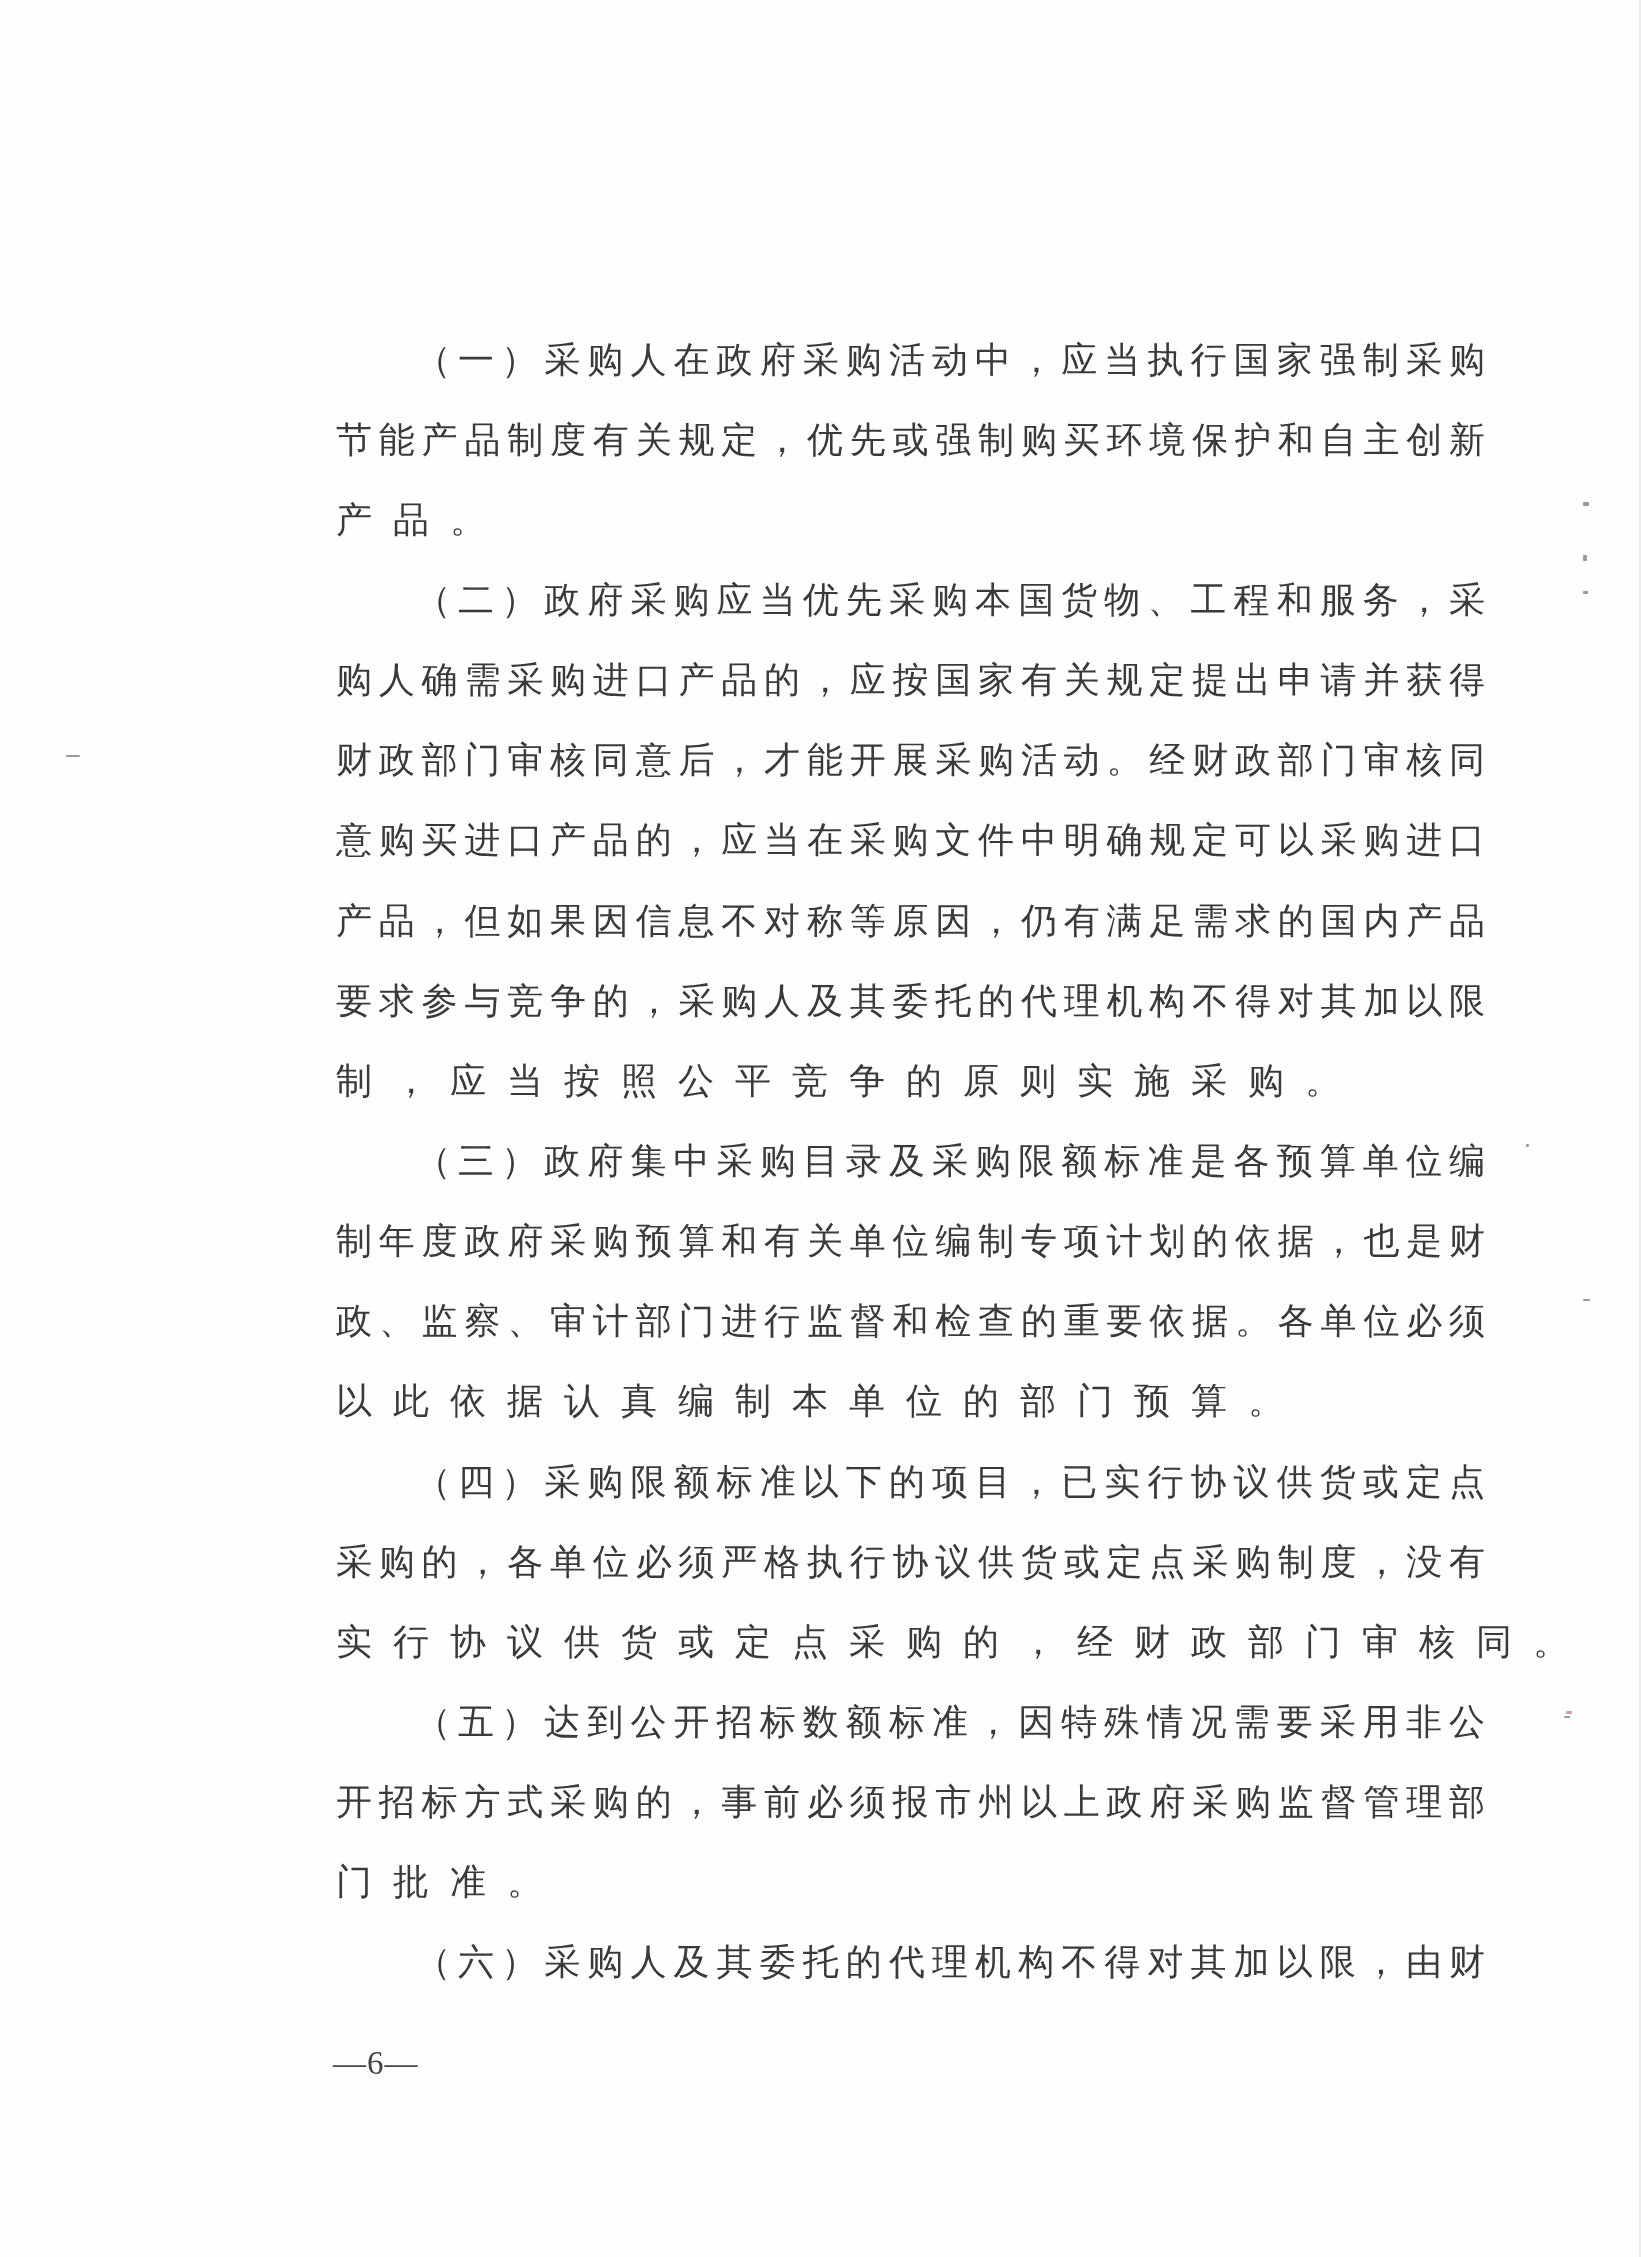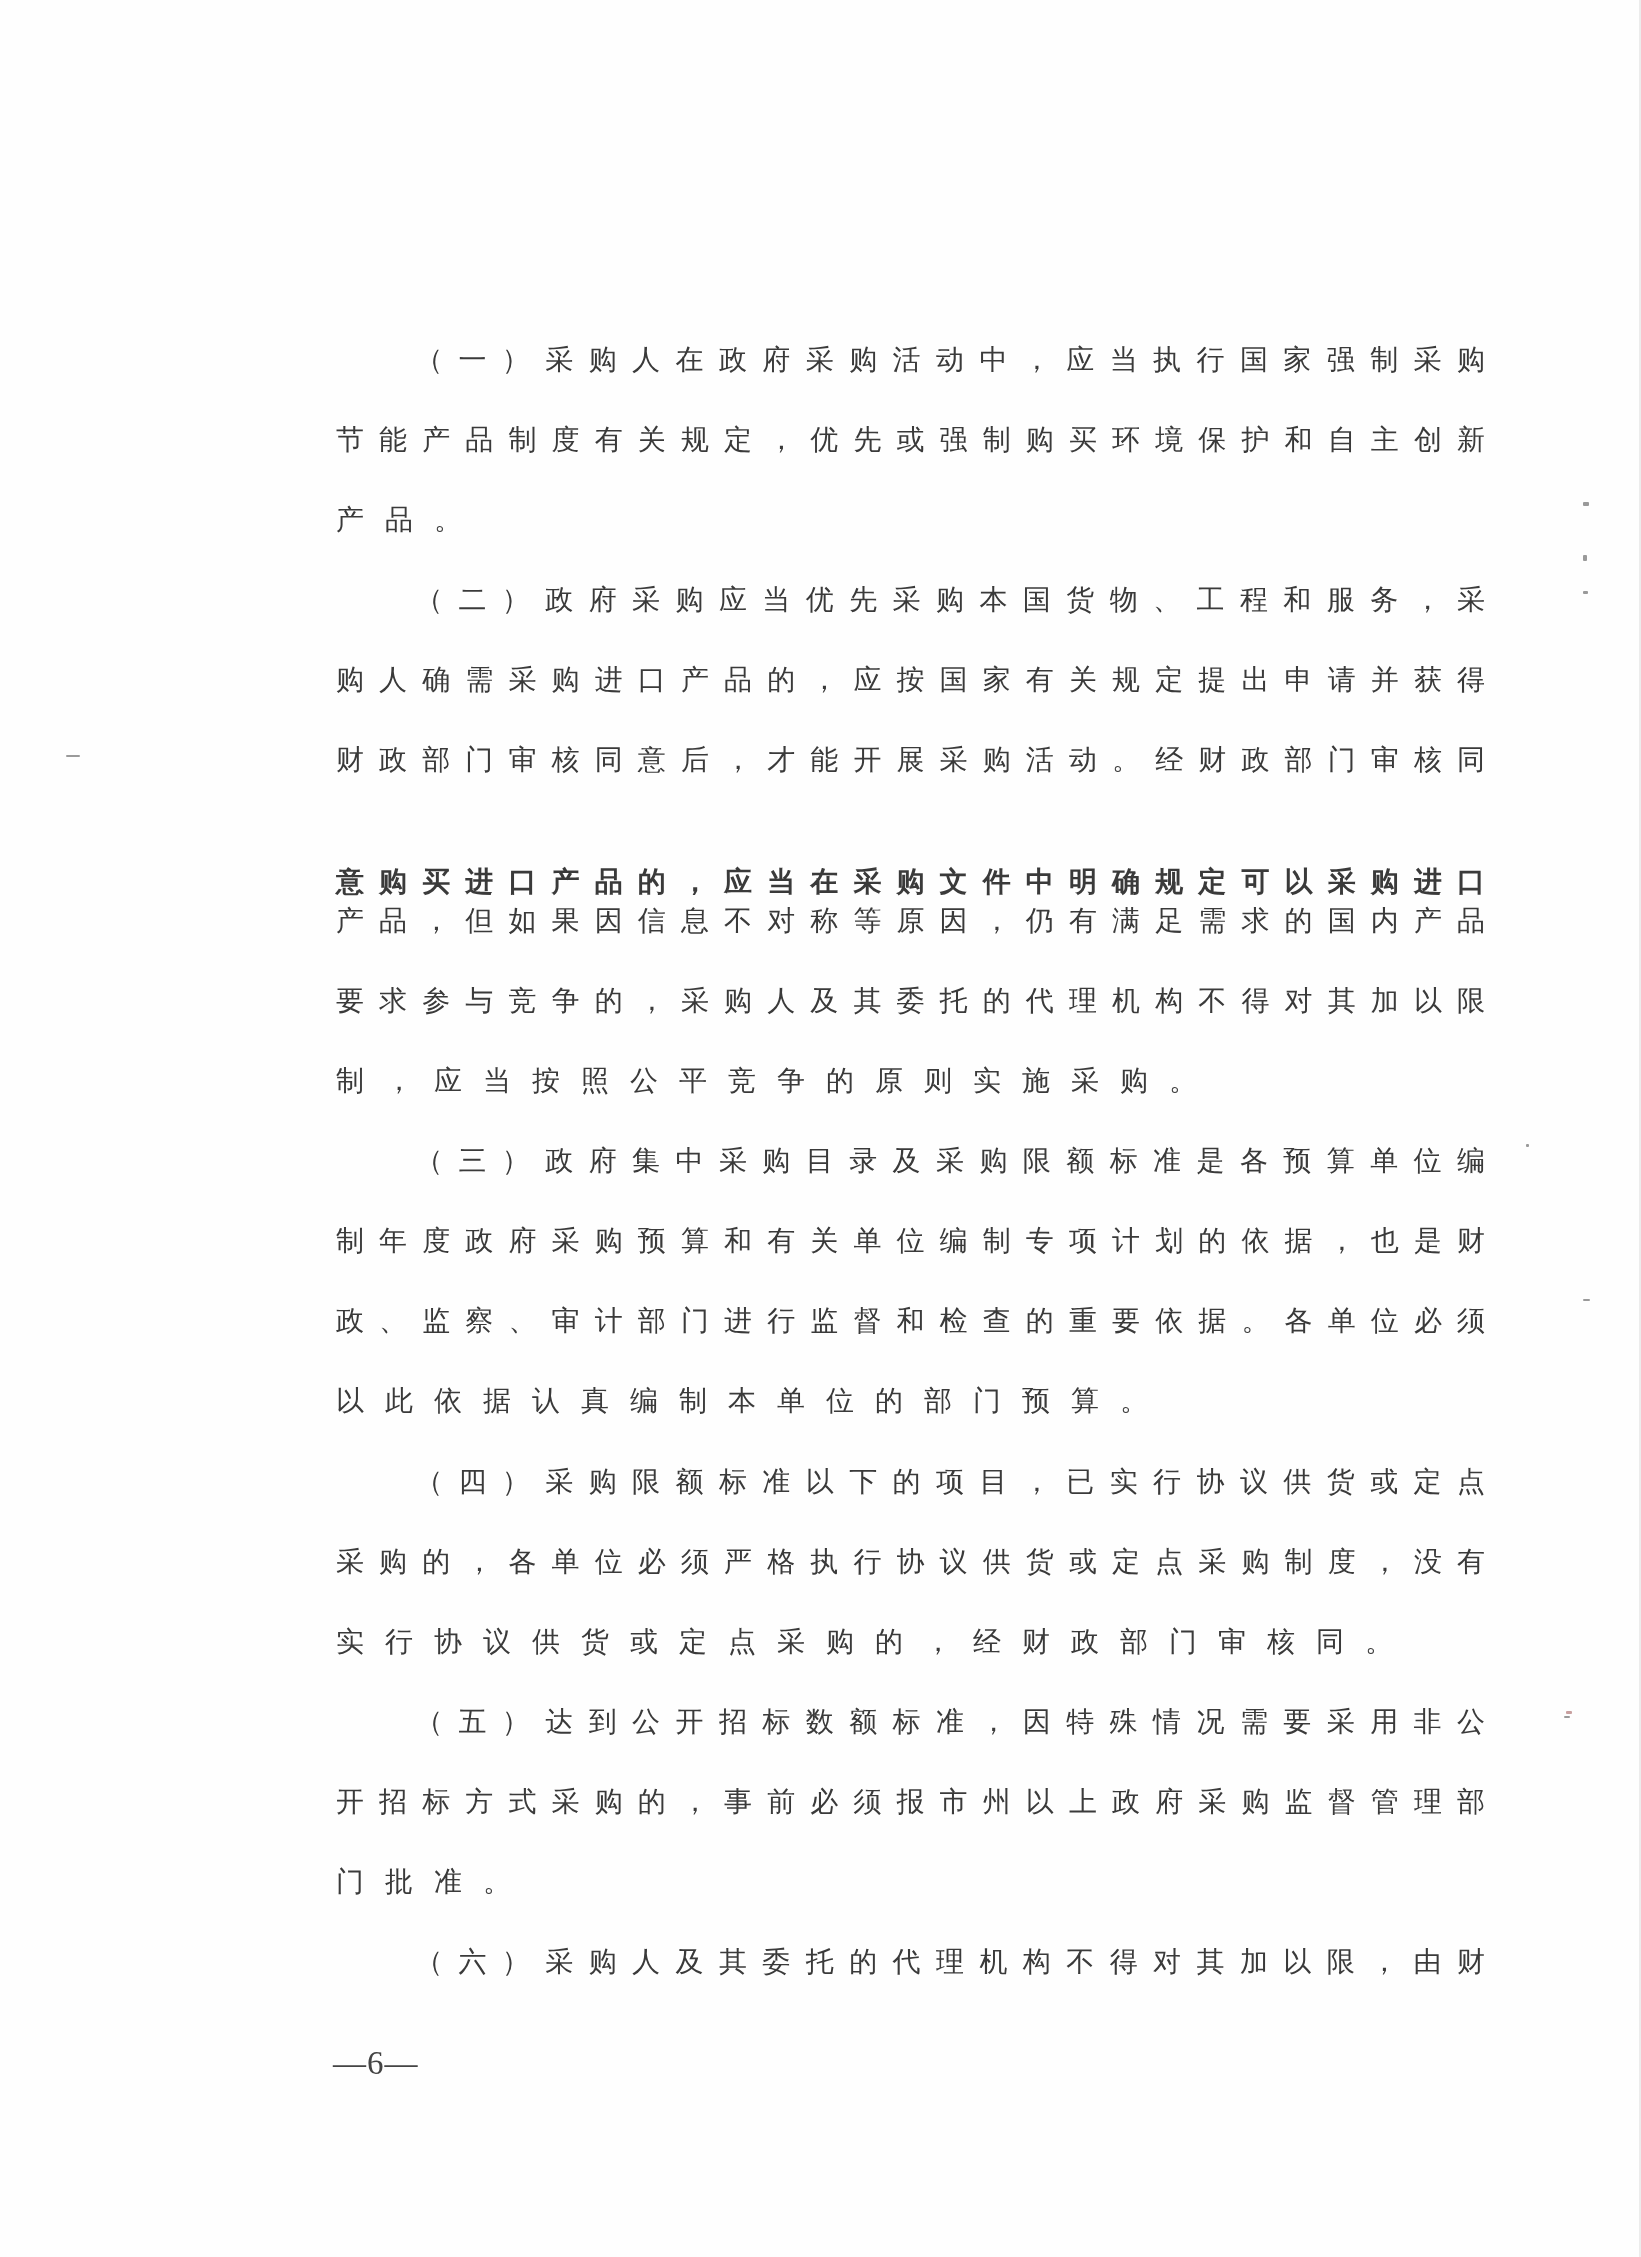--- a/index.html
+++ b/index.html
@@ -13,21 +13,21 @@
     height: 2257px;
     background: #fefefe;
     overflow: hidden;
   }
   .line {
     position: absolute;
     left: 336px;
     height: 80px;
     line-height: 80px;
     font-family: "DejaVu Sans", sans-serif;
-    font-size: 28px;
+    font-size: 36px;
     color: #3a3a3a;
     white-space: nowrap;
     letter-spacing: 0px;
   }
   .justify {
     width: 1149px;
     text-align: justify;
     text-align-last: justify;
   }
   .indent {
@@ -74,21 +74,21 @@
   <div>
     <div class="line justify indent" style="top:320px;">（一）采购人在政府采购活动中，应当执行国家强制采购</div>
     <div class="line justify" style="top:400px;">节能产品制度有关规定，优先或强制购买环境保护和自主创新</div>
     <div class="line" style="top:480px; letter-spacing:21px;">产品。</div>
   </div>
 
   <div>
     <div class="line justify indent" style="top:560px;">（二）政府采购应当优先采购本国货物、工程和服务，采</div>
     <div class="line justify" style="top:640px;">购人确需采购进口产品的，应按国家有关规定提出申请并获得</div>
     <div class="line justify" style="top:720px;">财政部门审核同意后，才能开展采购活动。经财政部门审核同</div>
-    <div class="line justify" style="top:842px;font-weight:bold;">意购买进口产品的，应当在采购文件中明确规定可以采购进口</div>
+    <div class="line justify" style="top:800px;">意购买进口产品的，应当在采购文件中明确规定可以采购进口</div>
     <div class="line justify" style="top:881px;">产品，但如果因信息不对称等原因，仍有满足需求的国内产品</div>
     <div class="line justify" style="top:961px;">要求参与竞争的，采购人及其委托的代理机构不得对其加以限</div>
     <div class="line" style="top:1041px; letter-spacing:21px;">制，应当按照公平竞争的原则实施采购。</div>
   </div>
 
   <div>
     <div class="line justify indent" style="top:1121px;">（三）政府集中采购目录及采购限额标准是各预算单位编</div>
     <div class="line justify" style="top:1201px;">制年度政府采购预算和有关单位编制专项计划的依据，也是财</div>
     <div class="line justify" style="top:1281px;">政、监察、审计部门进行监督和检查的重要依据。各单位必须</div>
     <div class="line" style="top:1361px; letter-spacing:21px;text-align:center;">以此依据认真编制本单位的部门预算。</div>

